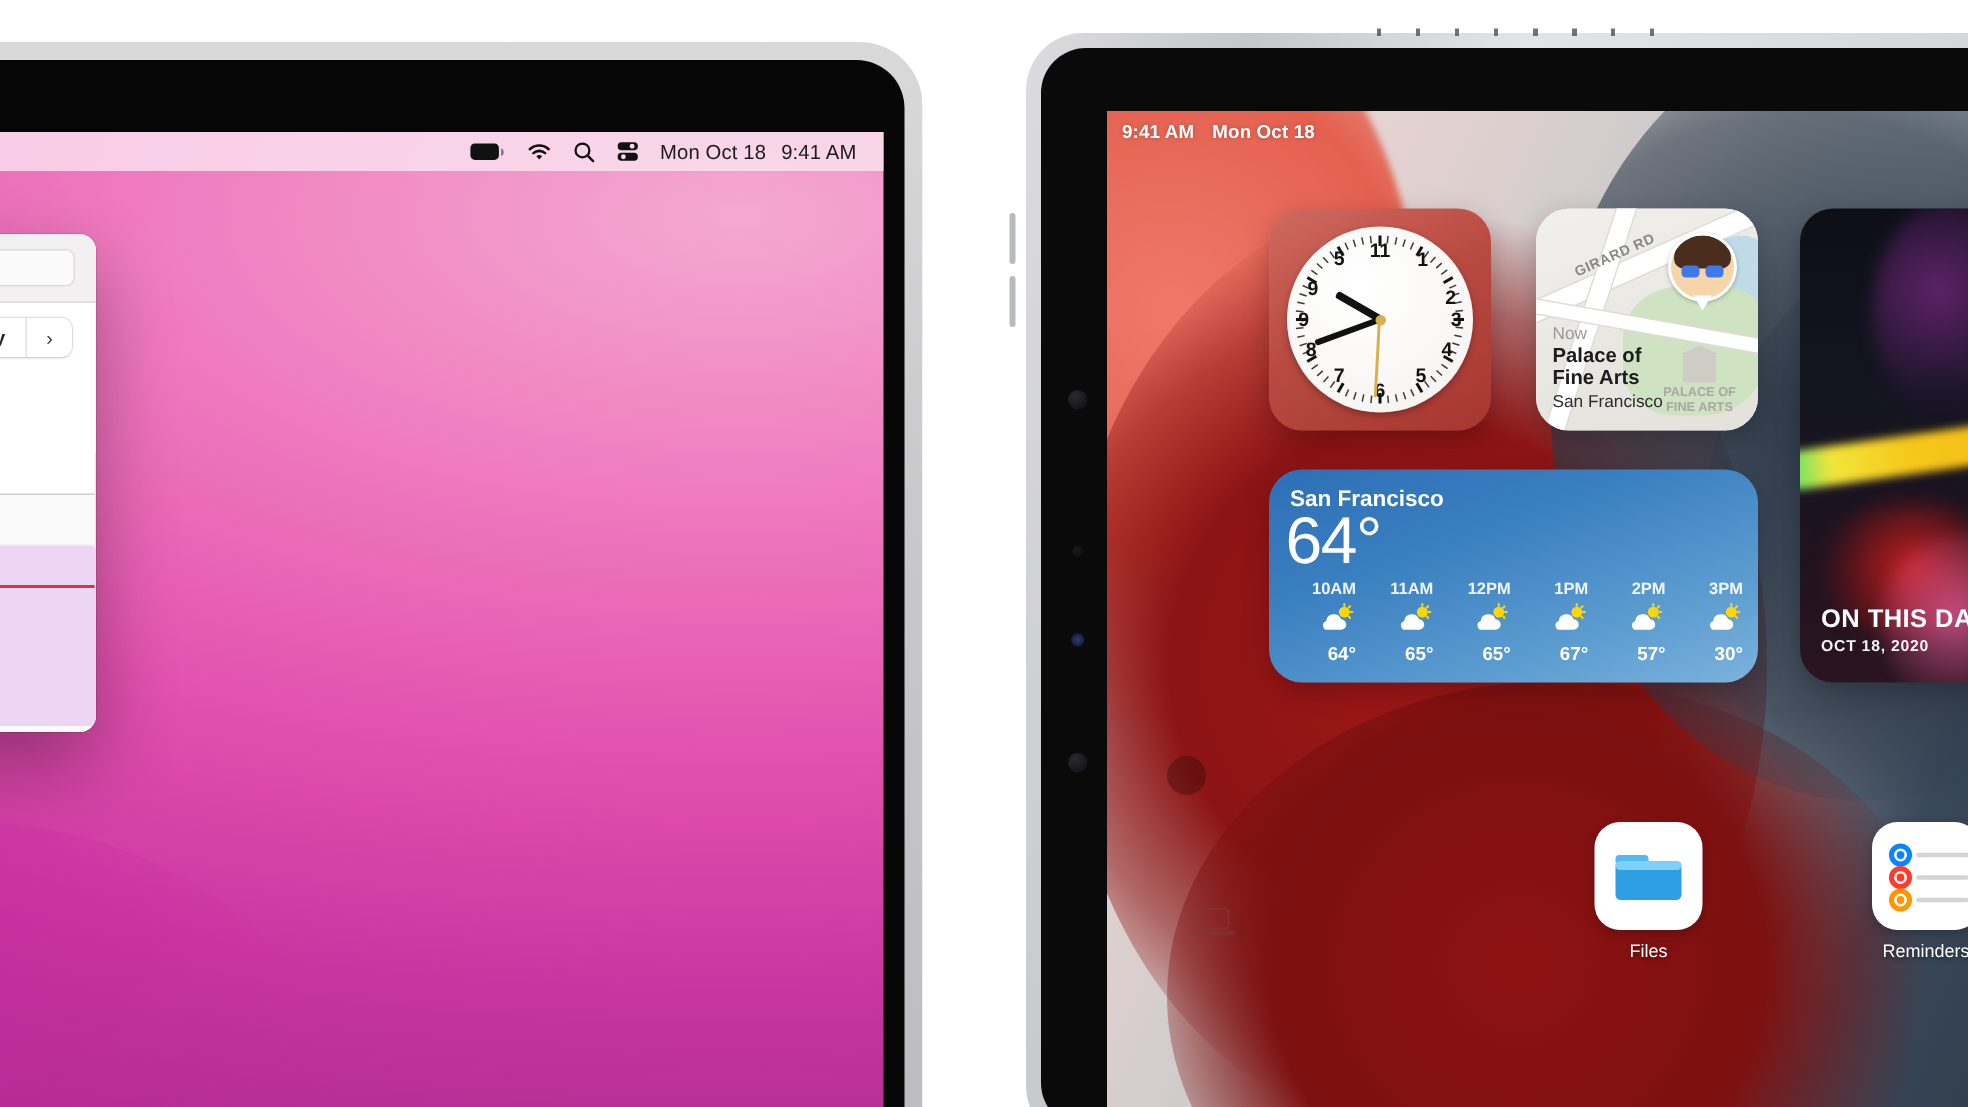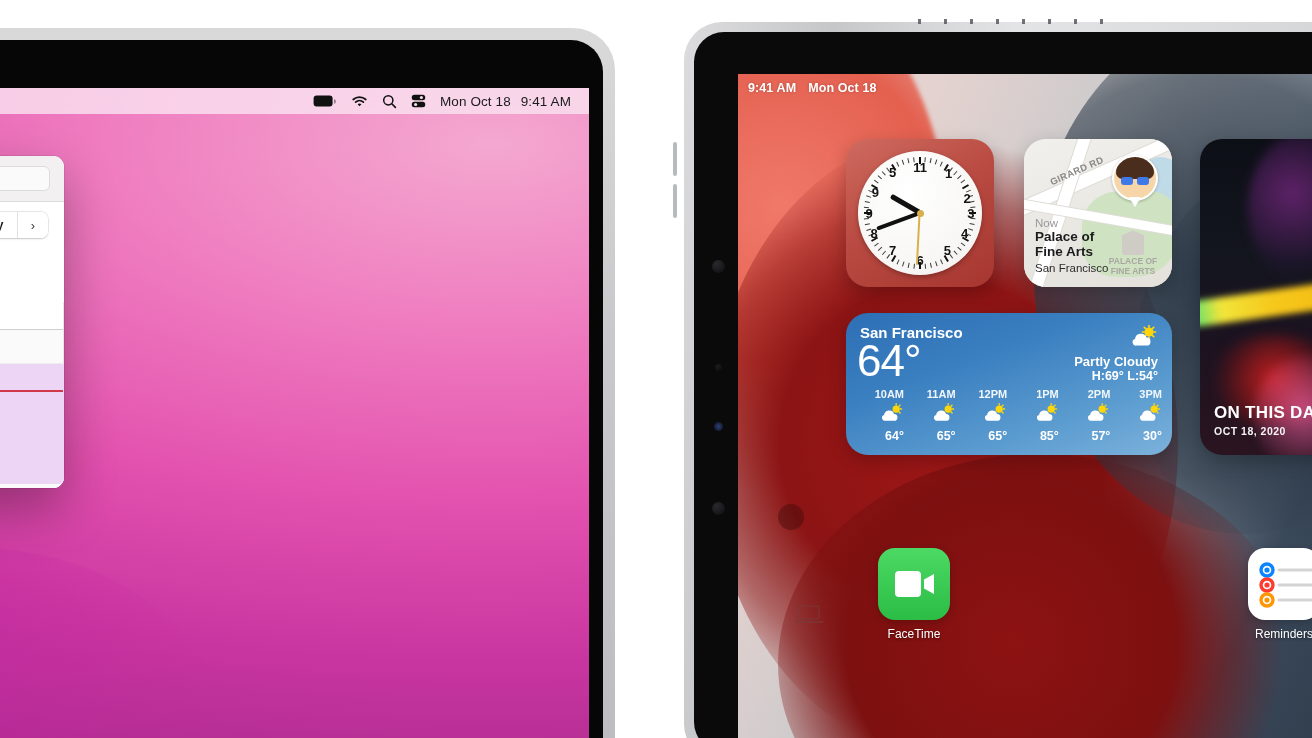--- a/index.html
+++ b/index.html
@@ -483,35 +483,20 @@
           <div class="poi">
             <div class="bldg"></div>
             <span style="white-space:pre-line">PALACE OF
 FINE ARTS</span>
           </div>
         </div>
 
         <div class="widget" id="w-weather">
           <div class="wx-city">San Francisco</div>
           <div class="wx-temp">64°</div>
-          <div class="wx-right">
-            <span>
-              <svg width="30" height="22" viewBox="0 0 30 22">
-                  <g>
-                    <circle cx="21" cy="7" r="4.6" fill="#ffd60a"></circle>
-                    <g stroke="#ffd60a" stroke-width="1.7" stroke-linecap="round">
-                      <path d="M21 0.4v1.6M21 12v1.6M27.6 7h-1.6M16 7h-1.6M25.7 2.3l-1.1 1.1M17.4 10.6l-1.1 1.1M25.7 11.7l-1.1-1.1M17.4 3.4l-1.1-1.1"></path>
-                    </g>
-                  </g>
-                  <path d="M8.6 20.6h9.8a4 4 0 0 0 .2-8 6 6 0 0 0-11.6 1.4 3.4 3.4 0 0 0 1.6 6.6z" fill="#fff"></path>
-                </svg>
-            </span>
-            <div class="wx-cond">Partly Cloudy</div>
-            <div class="wx-hl">H:69° L:54°</div>
-          </div>
           <div class="wx-hours">
             <div class="wx-h">
                 <div class="hr">10AM</div>
                 <div class="ic"><svg width="26" height="19" viewBox="0 0 30 22">
                     <circle cx="21" cy="7" r="4.2" fill="#ffd60a"></circle>
                     <g stroke="#ffd60a" stroke-width="1.6" stroke-linecap="round">
                       <path d="M21 0.8v1.4M27.2 7h-1.5M25.5 2.5l-1 1M25.5 11.5l-1-1"></path>
                     </g>
                     <path d="M8.6 20.6h9.8a4 4 0 0 0 .2-8 6 6 0 0 0-11.6 1.4 3.4 3.4 0 0 0 1.6 6.6z" fill="#fff"></path>
                   </svg></div>
@@ -541,21 +526,21 @@
               </div>
             <div class="wx-h">
                 <div class="hr">1PM</div>
                 <div class="ic"><svg width="26" height="19" viewBox="0 0 30 22">
                     <circle cx="21" cy="7" r="4.2" fill="#ffd60a"></circle>
                     <g stroke="#ffd60a" stroke-width="1.6" stroke-linecap="round">
                       <path d="M21 0.8v1.4M27.2 7h-1.5M25.5 2.5l-1 1M25.5 11.5l-1-1"></path>
                     </g>
                     <path d="M8.6 20.6h9.8a4 4 0 0 0 .2-8 6 6 0 0 0-11.6 1.4 3.4 3.4 0 0 0 1.6 6.6z" fill="#fff"></path>
                   </svg></div>
-                <div class="tp">85°</div>
+                <div class="tp">67°</div>
               </div>
             <div class="wx-h">
                 <div class="hr">2PM</div>
                 <div class="ic"><svg width="26" height="19" viewBox="0 0 30 22">
                     <circle cx="21" cy="7" r="4.2" fill="#ffd60a"></circle>
                     <g stroke="#ffd60a" stroke-width="1.6" stroke-linecap="round">
                       <path d="M21 0.8v1.4M27.2 7h-1.5M25.5 2.5l-1 1M25.5 11.5l-1-1"></path>
                     </g>
                     <path d="M8.6 20.6h9.8a4 4 0 0 0 .2-8 6 6 0 0 0-11.6 1.4 3.4 3.4 0 0 0 1.6 6.6z" fill="#fff"></path>
                   </svg></div>
@@ -579,30 +564,31 @@
           <div class="ph-hair"></div>
           <div class="ph-glow"></div>
           <div class="ph-neon"></div>
           <div class="ph-pink"></div>
           <div class="ph-txt">
             <div class="t1">ON THIS DAY</div>
             <div class="t2">OCT 18, 2020</div>
           </div>
         </div>
 
-        <div class="app" id="app-facetime">
+
+        <div class="app" id="app-files">
           <div class="ic">
             <svg width="72" height="72" viewBox="0 0 72 72">
-                <path d="M17 27a4 4 0 0 1 4-4h18a4 4 0 0 1 4 4v18a4 4 0 0 1-4 4H21a4 4 0 0 1-4-4z" fill="#fff"></path>
-                <path d="M46 31.5 56 26v20l-10-5.5z" fill="#fff"></path>
+                <rect x="14" y="22" width="22" height="7" rx="2.5" fill="#53b9ee"></rect>
+                <rect x="14" y="26" width="44" height="26" rx="3.5" fill="#2f9fe4"></rect>
+                <rect x="14" y="26" width="44" height="6" rx="3" fill="#7fd0f7"></rect>
               </svg>
           </div>
-          <div class="lb">FaceTime</div>
-        </div>
-
+          <div class="lb">Files</div>
+        </div>
 
         <div class="app" id="app-reminders">
           <div class="ic">
             <svg width="72" height="72" viewBox="0 0 72 72">
                 <circle cx="19" cy="22" r="6" fill="#fff" stroke="#0a84ff" stroke-width="3.4"></circle>
                 <circle cx="19" cy="22" r="2.6" fill="#0a84ff"></circle>
                 <path d="M31 22h32" stroke="#d4d4d6" stroke-width="3" stroke-linecap="round"></path>
                 <circle cx="19" cy="37" r="6" fill="#fff" stroke="#ff3b30" stroke-width="3.4"></circle>
                 <circle cx="19" cy="37" r="2.6" fill="#ff3b30"></circle>
                 <path d="M31 37h32" stroke="#d4d4d6" stroke-width="3" stroke-linecap="round"></path>

